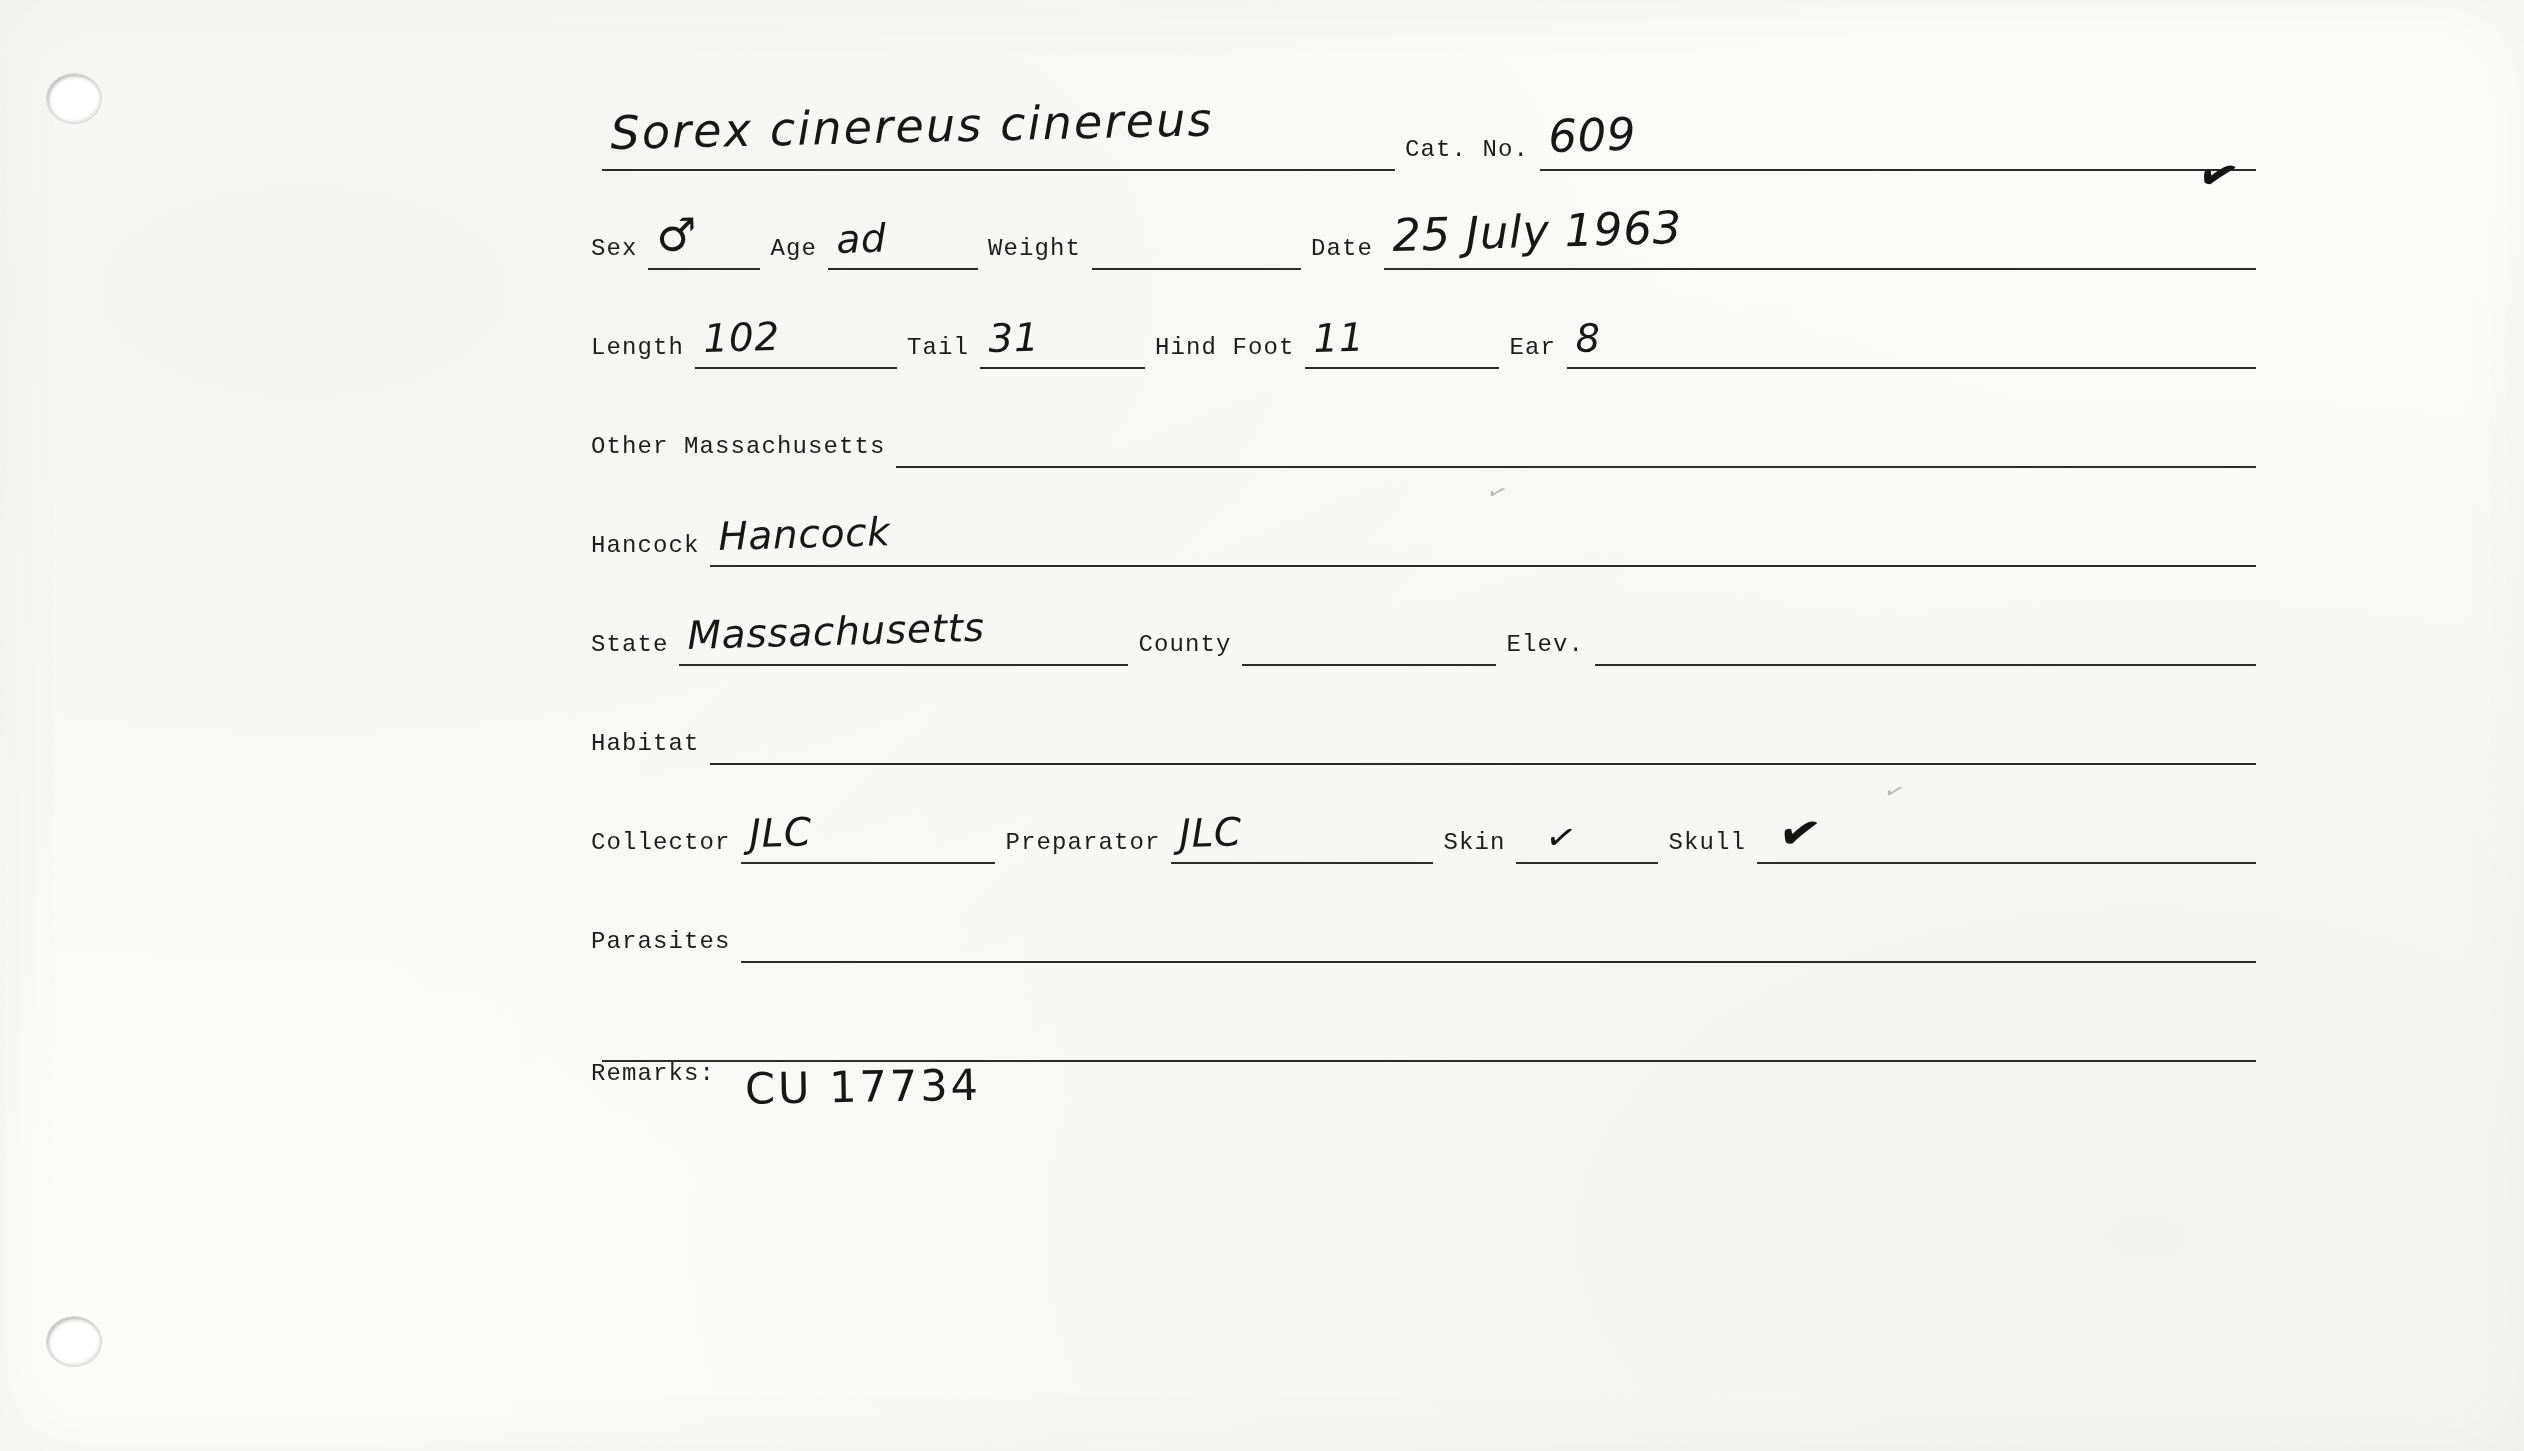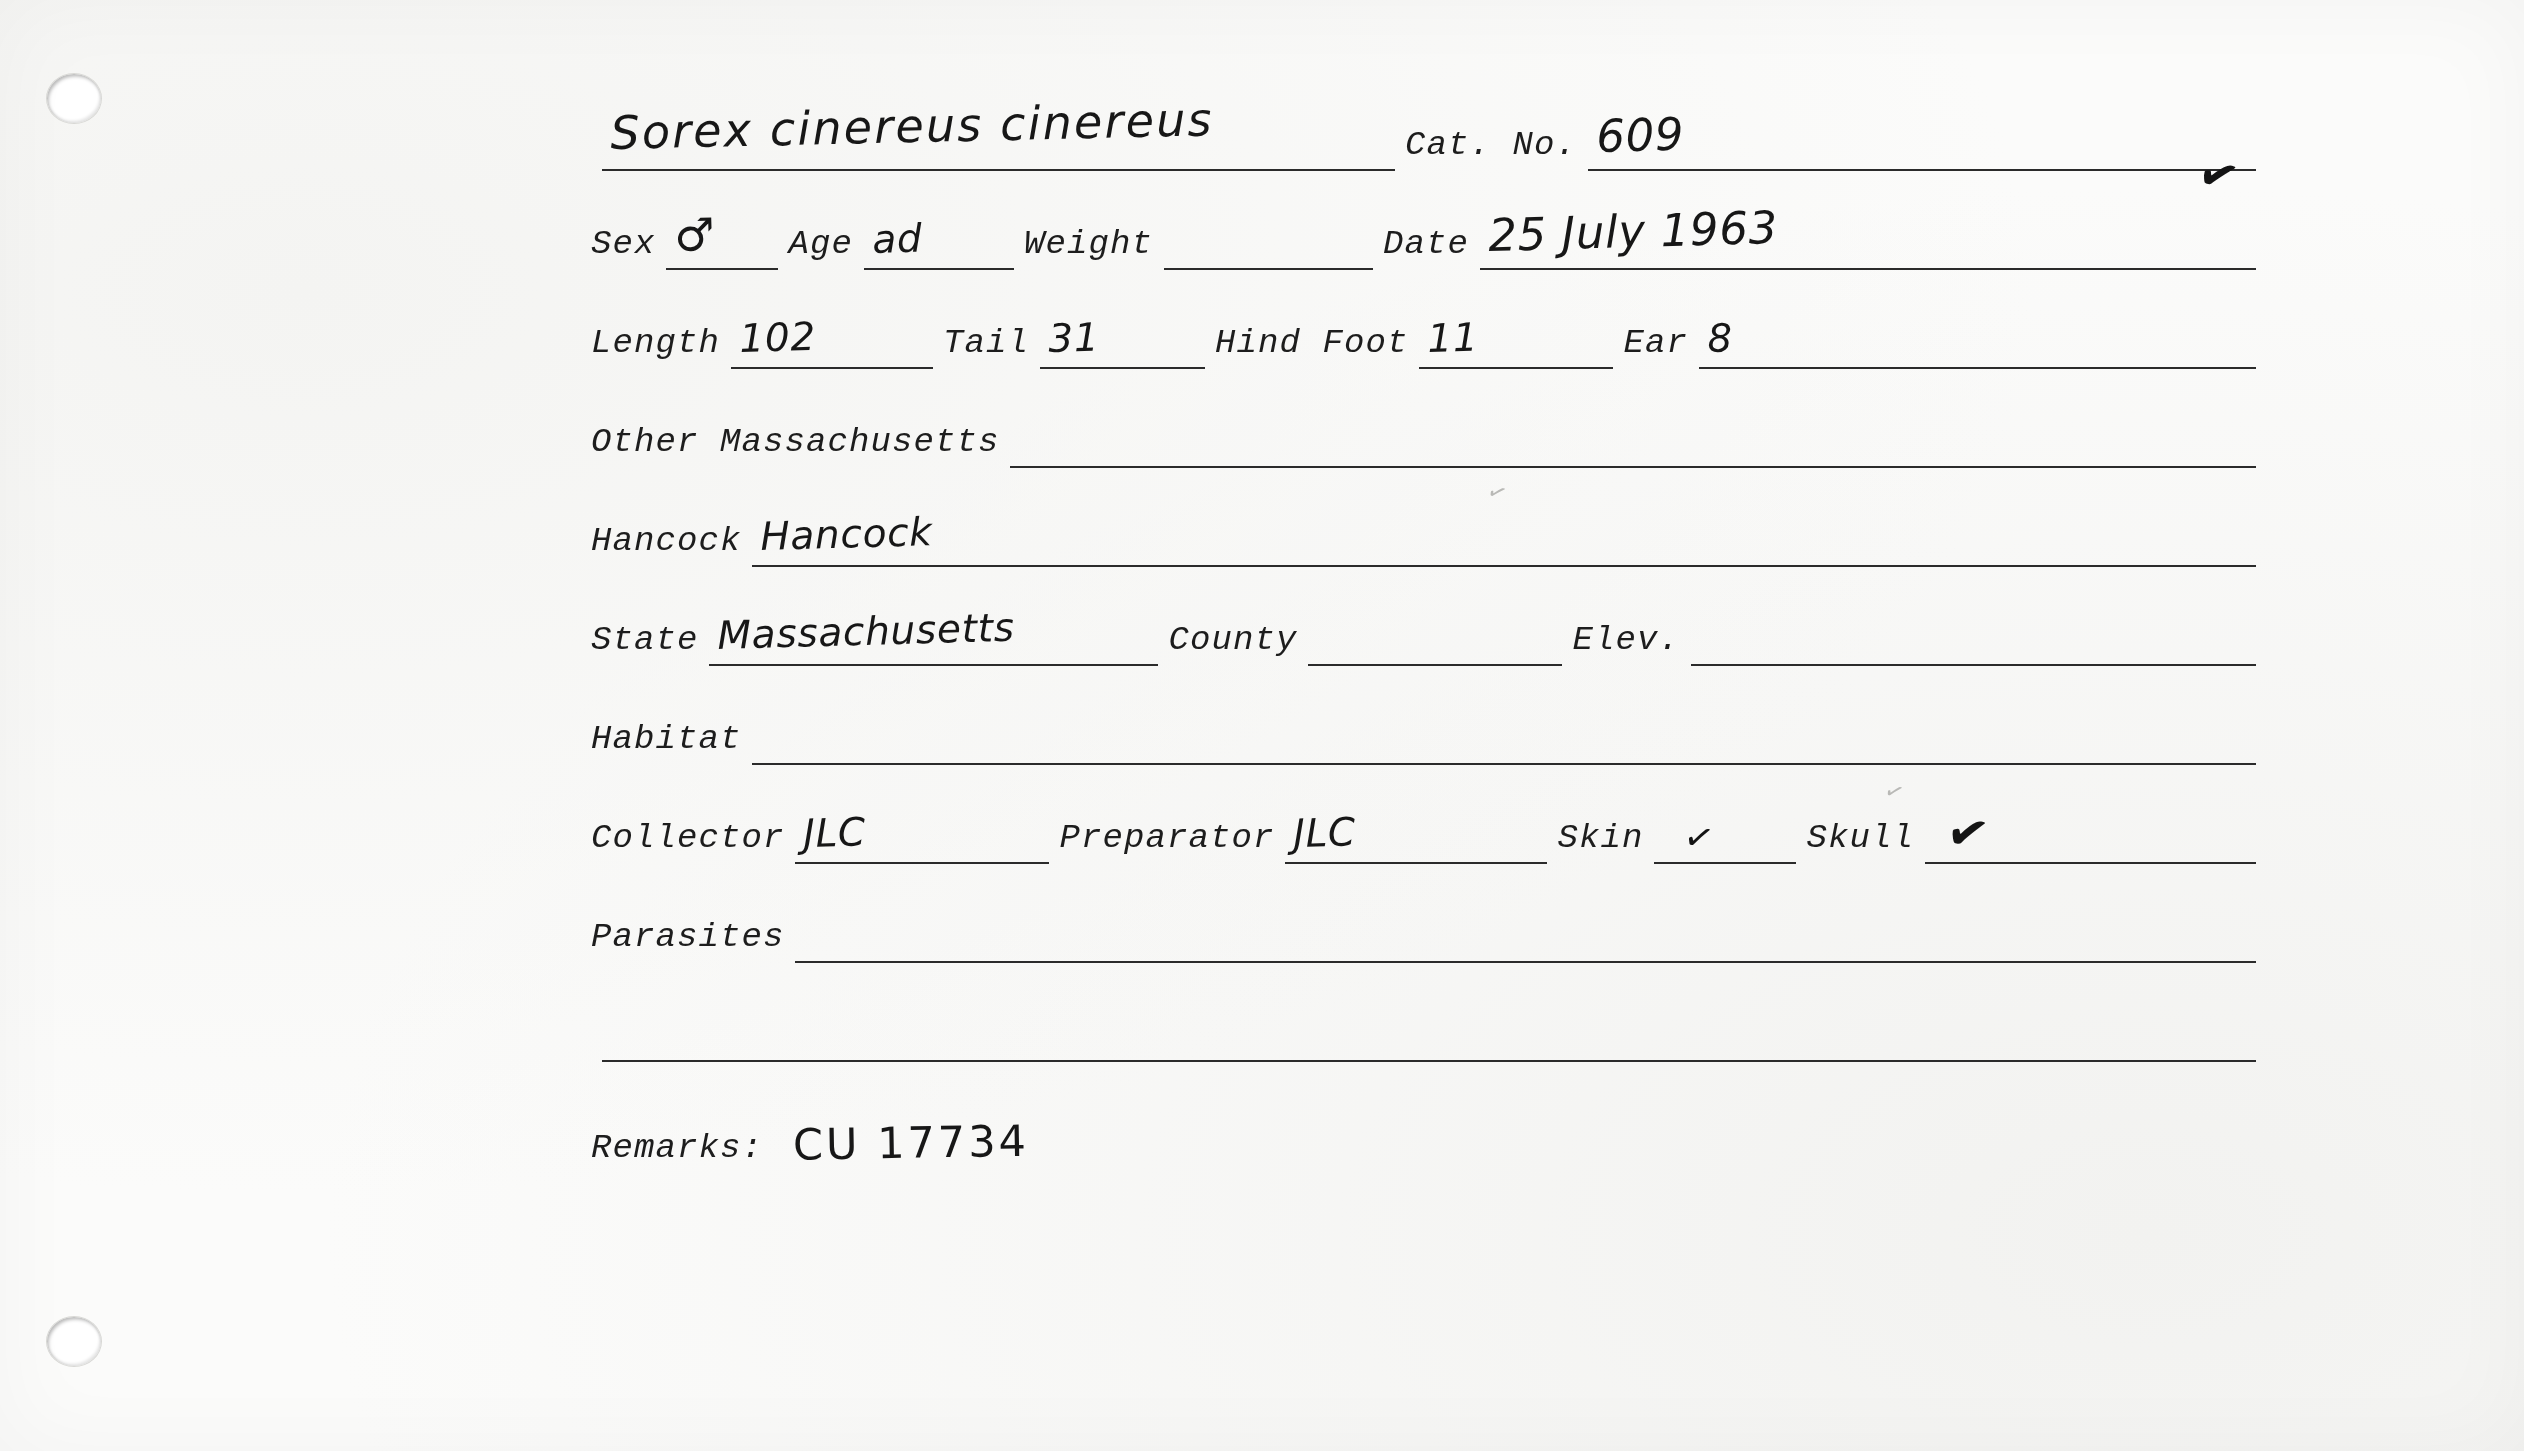--- a/index.html
+++ b/index.html
@@ -61,26 +61,25 @@
   .row {
     position: relative;
     height: 99px;
     display: flex;
     align-items: flex-end;
     white-space: nowrap;
   }
 
   .lbl {
     font-family: "Liberation Mono", monospace;
-    font-size: 34px;
+    font-size: 24px;
     letter-spacing: 1.1px;
     color: #1d1d1d;
     line-height: 1;
     padding-bottom: 9px;
-    font-style: italic;
   }
 
   
   .line {
     position: relative;
     border-bottom: 2.2px solid #2b2b2b;
     height: 43px;
     margin: 0 10.5px;
     flex: 0 0 auto;
   }
@@ -132,21 +131,21 @@
     font-size: 36px;
   }
   #skull-check {
     left: 22.4px;
     bottom: 0px;
     font-size: 49px;
     font-weight: bold;
   }
 
   
-  #remarks-row { height: 112px; align-items: flex-end; }
+  #remarks-row { height: 112px; align-items: flex-start; }
   #remarks-value {
     font-family: "DejaVu Sans", sans-serif;
     font-size: 43px;
     letter-spacing: 3px;
     color: #171717;
     padding-bottom: 6px;
     padding-left: 30px;
     transform: rotate(-1deg);
     display: inline-block;
   }

